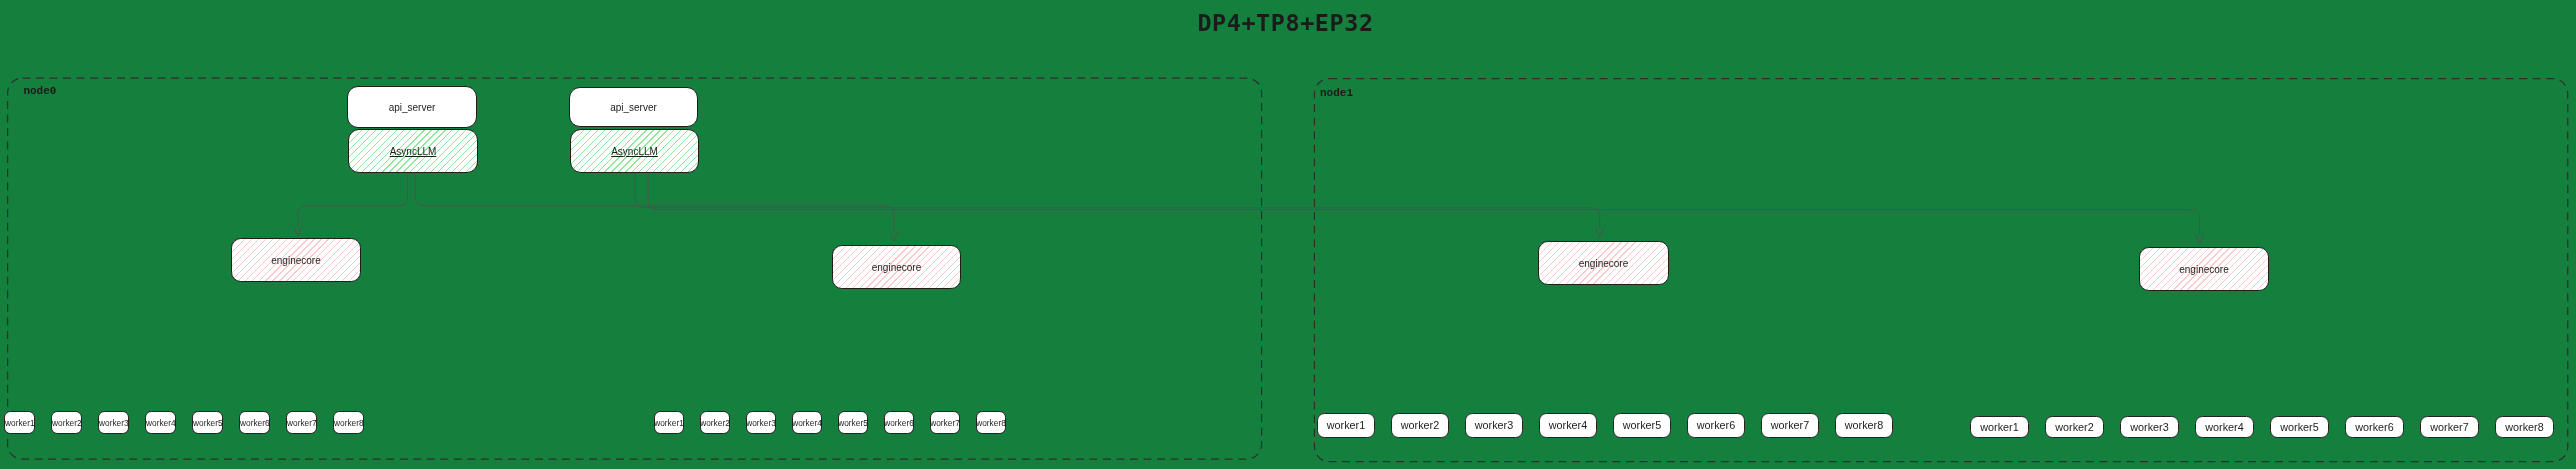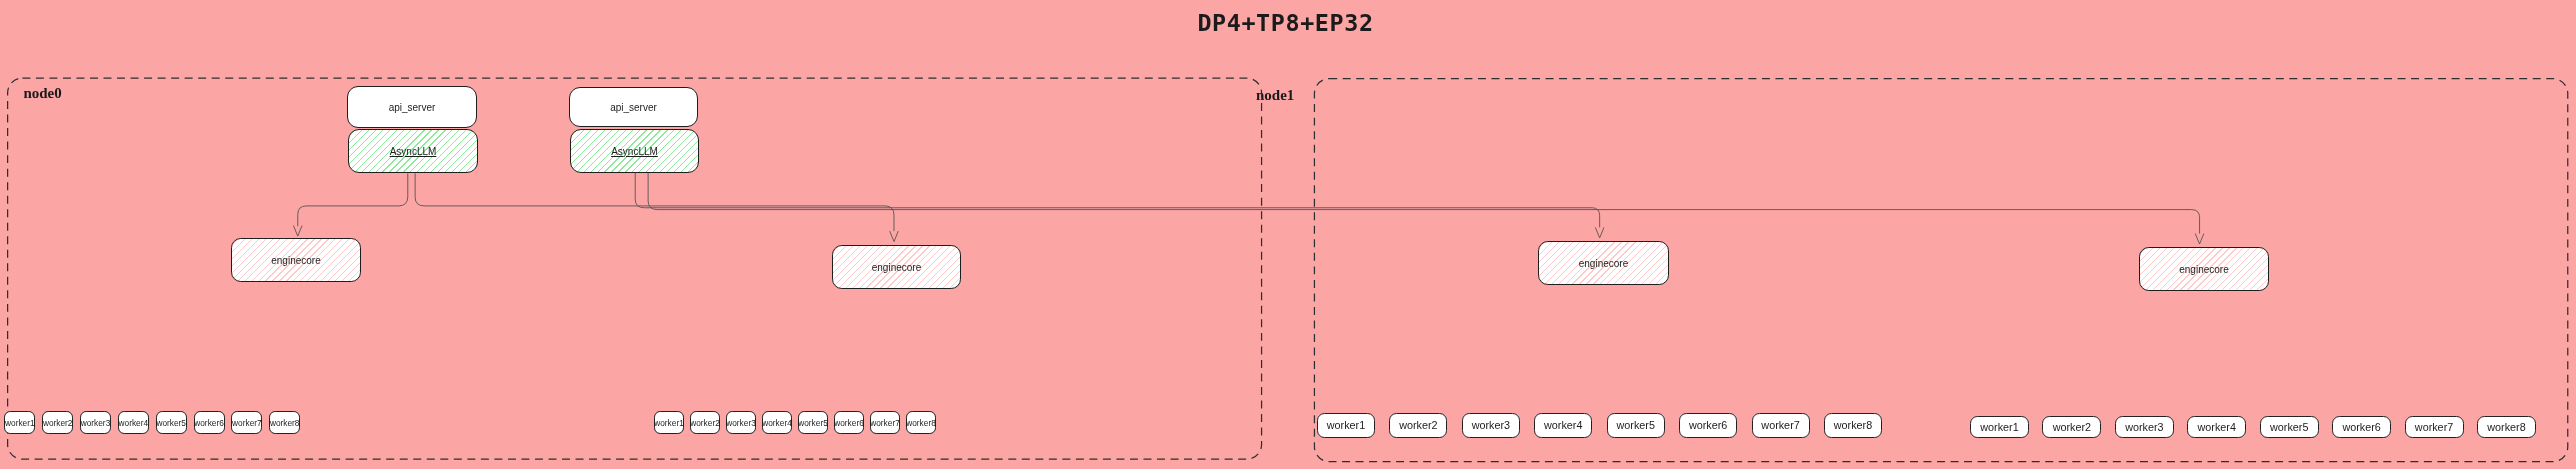--- a/index.html
+++ b/index.html
@@ -1,28 +1,28 @@
 <!DOCTYPE html>
 <html style="font-size:9.8px"><head>
 <meta charset="utf-8">
 <style>
   html,body{margin:0;padding:0;background:#ffffff;}
-  .stage{position:relative;width:2576px;height:469px;background:#fca5a5;overflow:hidden;
+  .stage{position:relative;width:2576px;height:469px;background:#15803d;overflow:hidden;
          font-family:"Liberation Sans",sans-serif;}
   .title{position:absolute;left:1101px;top:8.6px;width:369px;text-align:center;
          font-family:"DejaVu Sans Mono",monospace;font-size:23.4px;font-weight:bold;
          color:#1b1b1b;letter-spacing:0.6px;}
-  .node-label{position:absolute;font-family:Liberation Serif, serif;font-size:15px;
+  .node-label{position:absolute;font-family:Liberation Mono, monospace;font-size:11px;
          font-weight:bold;color:#1a1a1a;}
   .box{position:absolute;box-sizing:border-box;border:1.4px solid #1e1e1e;border-radius:9.8px;
        background:#ffffff;display:flex;align-items:center;justify-content:center;
        font-size:10px;color:#1c1c1c;z-index:3;}
   .hatch-green{background-image:repeating-linear-gradient(135deg,rgba(0,0,0,0) 0px,rgba(0,0,0,0) 4px,#8ce99a 4px,#8ce99a 4.9px);text-decoration:underline;}
   .hatch-red{background-image:repeating-linear-gradient(135deg,rgba(0,0,0,0) 0px,rgba(0,0,0,0) 4px,#ffc9c9 4px,#ffc9c9 4.9px);}
-  .wgroup{position:absolute;display:flex;justify-content:space-between;z-index:3;}
+  .wgroup{position:absolute;display:flex;z-index:3;gap:16px;}
   .worker{box-sizing:border-box;border:1.1px solid #222222;border-radius:6.2px;background:#ffffff;
           display:flex;align-items:center;justify-content:center;color:#1c1c1c;flex:none;}
   .wg-small .worker{width:31px;height:23.4px;font-size:8.3px;}
   .wg-small2 .worker{width:30px;height:23.4px;font-size:8.3px;}
   .wg-big .worker{width:58px;height:24.6px;font-size:10.8px;border-width:1.2px;border-radius:7.4px;}
   .wg-big2 .worker{width:59px;height:22px;font-size:10.8px;border-width:1.2px;border-radius:7.4px;}
   svg.overlay{position:absolute;left:0;top:0;z-index:1;}
   .edge{stroke:#4f4f4f;stroke-width:1.4;fill:none;}
   .nodebox{stroke:#2e2e2e;stroke-width:2;fill:none;stroke-dasharray:13 9;}
 </style>
@@ -44,21 +44,21 @@
     <path class="edge" d="M1032,281 L1032,324 Q1032,338 1047,338 L2589,338 Q2601,338 2601,351 L2601,370"></path>
     <path class="edge" d="M2594,370 L2601,387 L2608,370"></path>
 
     <path class="edge" d="M1053,281 L1053,327 Q1053,341 1068,341 L3564,341 Q3577,341 3577,354 L3577,380"></path>
     <path class="edge" d="M3570,380 L3577,397 L3584,380"></path>
   </svg>
 
   <div class="title">DP4+TP8+EP32</div>
 
   <div class="node-label" style="left:23.4px;top:85px;">node0</div>
-  <div class="node-label" style="left:1256px;top:87px;">node1</div>
+  <div class="node-label" style="left:1320px;top:87px;">node1</div>
 
   <div class="box" style="left:347px;top:86px;width:130px;height:42px;border-radius:11px;">api_server</div>
   <div class="box hatch-green" style="left:348px;top:129px;width:130px;height:44px;border-radius:11px;">AsyncLLM</div>
 
   <div class="box" style="left:569px;top:87px;width:129px;height:40px;border-radius:11px;">api_server</div>
   <div class="box hatch-green" style="left:570px;top:129px;width:129px;height:44px;border-radius:11px;">AsyncLLM</div>
 
   <div class="box hatch-red" style="left:231px;top:238px;width:130px;height:44px;">enginecore</div>
   <div class="box hatch-red" style="left:832px;top:245px;width:129px;height:44px;">enginecore</div>
   <div class="box hatch-red" style="left:1538px;top:241px;width:131px;height:44px;">enginecore</div>

